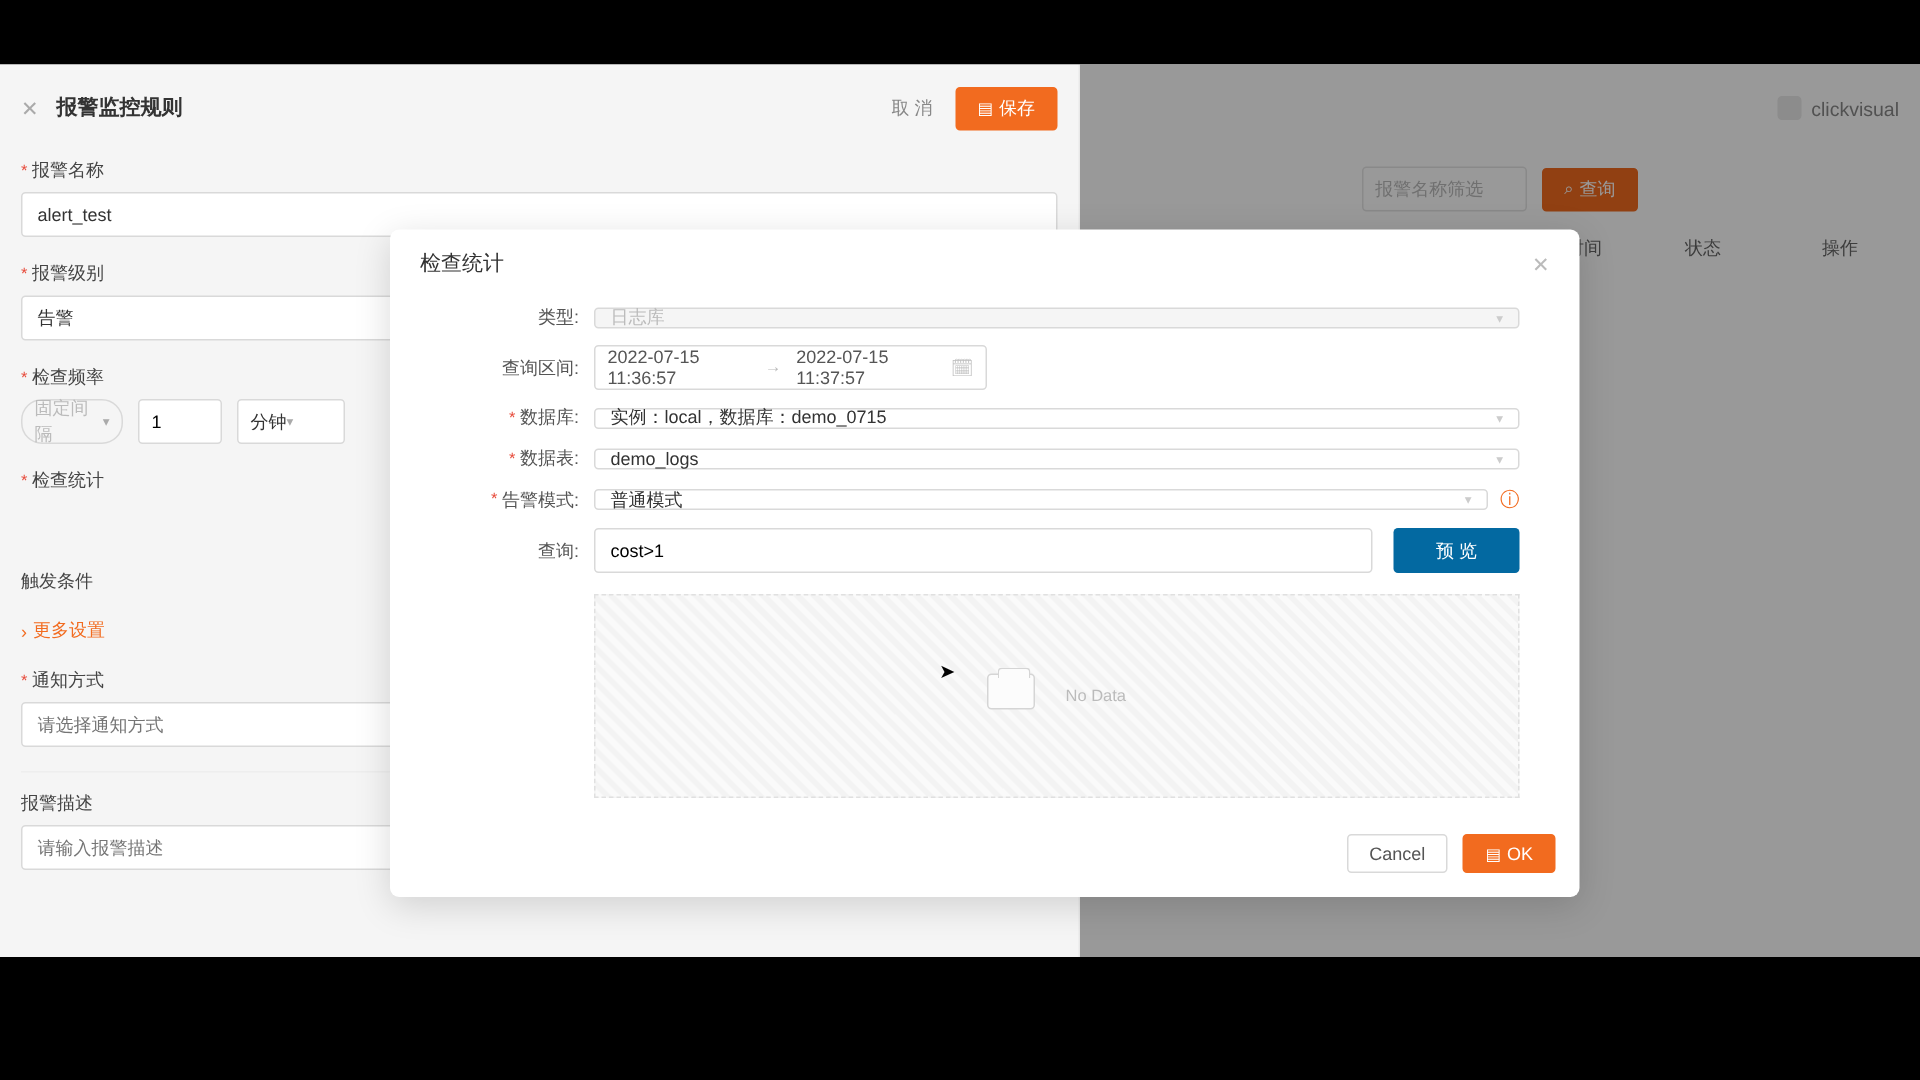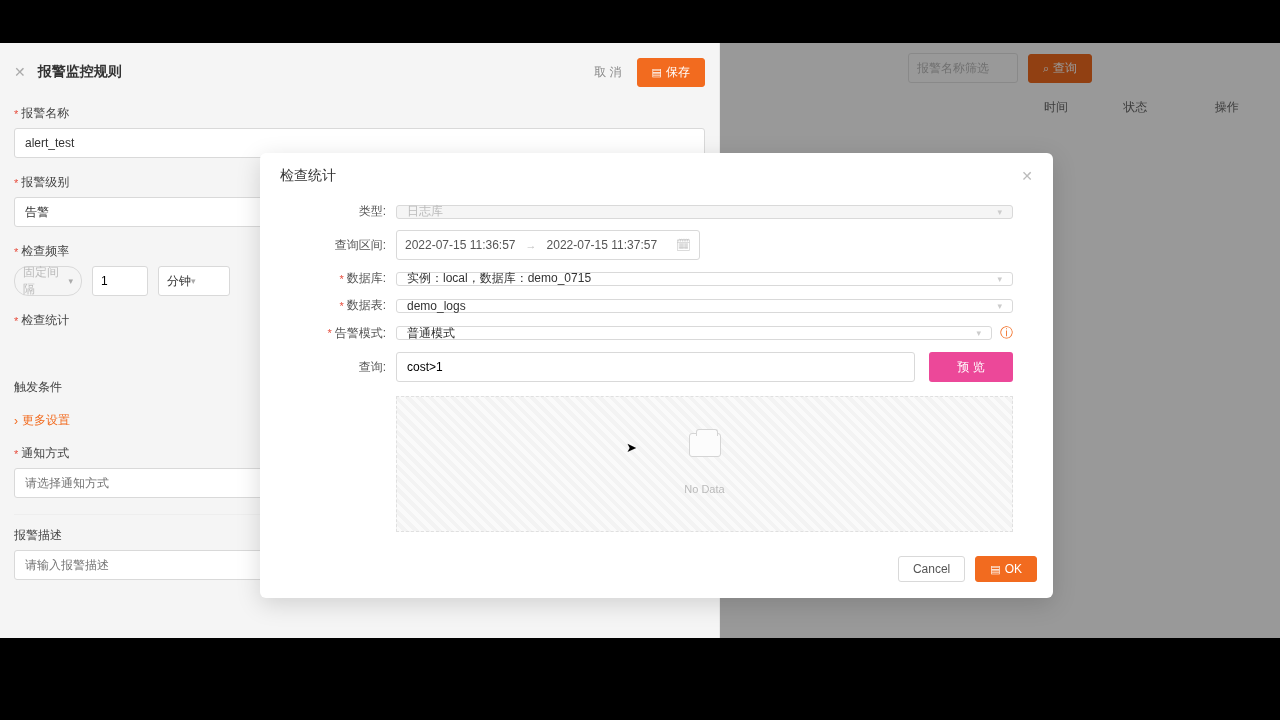--- a/index.html
+++ b/index.html
@@ -44,28 +44,28 @@
     .modal-head { padding: 14px 20px 12px; display: flex; align-items: center; }
     .modal-title { font-size: 14px; color: #333; font-weight: 500; flex: 1; }
     .modal-close { color: #bbb; font-size: 14px; cursor: pointer; }
     .modal-body { padding: 6px 40px 12px; }
     .mrow { display: flex; align-items: center; margin-bottom: 10px; }
     .mlabel { width: 96px; text-align: right; font-size: 12px; color: #555; padding-right: 10px; display: flex; align-items: center; justify-content: flex-end; }
     .mfield { flex: 1; position: relative; }
     .mselect { width: 100%; height: 14px; border: 1px solid #d9d9d9; border-radius: 3px; padding: 0 10px; font-size: 12px; display: flex; align-items: center; justify-content: space-between; background: #fff; }
     .mselect-disabled { background: #f5f5f5; color: #bbb; }
     .mselect-caret { color: #ccc; font-size: 9px; }
-    .date-range { width: 304px; height: 30px; border: 1px solid #d9d9d9; border-radius: 3px; padding: 0 8px; display: flex; align-items: center; font-size: 12px; color: #555; background: #fff; gap: 8px; }
+    .date-range { width: 262px; height: 30px; border: 1px solid #d9d9d9; border-radius: 3px; padding: 0 8px; display: flex; align-items: center; font-size: 12px; color: #555; background: #fff; gap: 8px; }
     .date-arrow { color: #bbb; font-size: 11px; padding: 0 2px; }
     .date-icon { color: #bbb; font-size: 12px; margin-left: auto; }
     .query-row { display: flex; gap: 14px; }
     .query-input { flex: 1; height: 30px; border: 1px solid #d9d9d9; border-radius: 3px; padding: 12px 10px; font-size: 12px; }
-    .preview-btn { width: 84px; height: 30px; background: #ec4899; color: #fff; border-radius: 3px; display: flex; align-items: center; justify-content: center; font-size: 12px; cursor: pointer; }
+    .preview-btn { width: 84px; height: 30px; background: #0369a1; color: #fff; border-radius: 3px; display: flex; align-items: center; justify-content: center; font-size: 12px; cursor: pointer; }
     .info-icon { color: #f26b1f; margin-left: 8px; font-size: 13px; }
-    .preview-area { margin-left: 96px; margin-top: 14px; height: 136px; border: 1px dashed #e0e0e0; background: repeating-linear-gradient(45deg, #fafafa, #fafafa 4px, #f3f3f3 4px, #f3f3f3 8px); display: flex; flex-direction: column; align-items: center; justify-content: center; color: #bbb; gap: 20px; }
+    .preview-area { margin-left: 96px; margin-top: 14px; height: 136px; border: 1px dashed #e0e0e0; background: repeating-linear-gradient(45deg, #fafafa, #fafafa 4px, #f3f3f3 4px, #f3f3f3 8px); display: flex; flex-direction: row; align-items: center; justify-content: center; color: #bbb; gap: 20px; }
     .empty-icon { width: 32px; height: 24px; border: 1px solid #d5d5d5; border-radius: 3px; margin-bottom: 6px; position: relative; background: #fcfcfc; }
     .empty-icon::before { content:""; position:absolute; top:-5px; left:6px; width:20px; height:6px; border:1px solid #d5d5d5; border-bottom:none; border-radius: 3px 3px 0 0; background:#fcfcfc;}
     .empty-text { font-size: 11px; color: #bbb; }
     .modal-footer { padding: 12px 16px 16px; display: flex; justify-content: flex-end; gap: 10px; }
     .ok-icon { font-size: 11px; margin-right: 4px; }
     .cursor { position: absolute; top: 440px; left: 626px; font-size: 13px; color: #000; pointer-events: none; }
     .alarm-mode-wrap { display:flex; align-items:center; width:100%; }
     .alarm-mode-wrap .mselect { flex:1; }
     hr.sep { border: none; border-top: 1px solid #eee; margin: 4px 0 12px; }
   </style>
@@ -141,20 +141,26 @@
       <div class="field-group">
         <div class="field-label">
             <span>报警描述</span>
           </div>
         <input class="field-input placeholder-txt" placeholder="请输入报警描述" style="">
       </div>
     </div>
   </div>
 
   <div class="right-panel">
+    <div class="right-header">
+      <div class="brand-box">
+        <div class="brand-logo"></div>
+        <span>clickvisual</span>
+      </div>
+    </div>
     <div class="right-toolbar">
       <div class="filter-box">
           <span>报警名称筛选</span>
         </div>
       <span class="btn btn-primary">
         <span class="icon-glyph">⌕</span>
         <span>查询</span>
       </span>
     </div>
     <div class="table-head">

